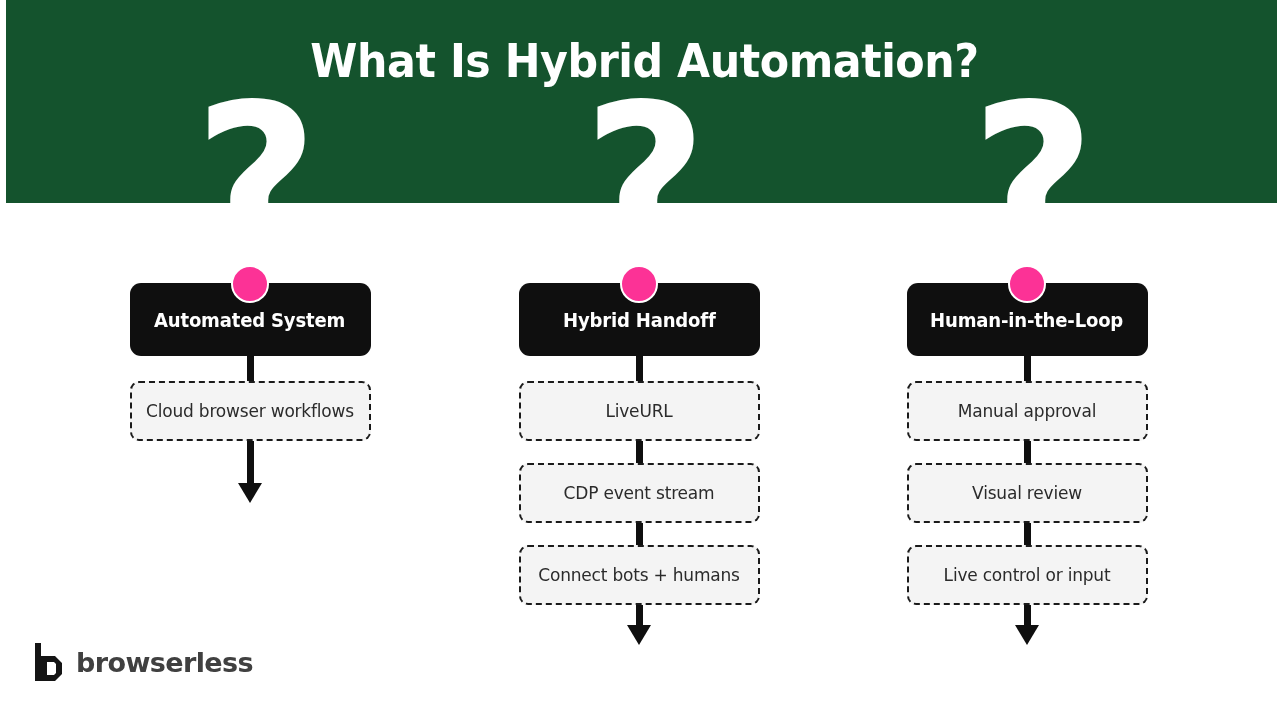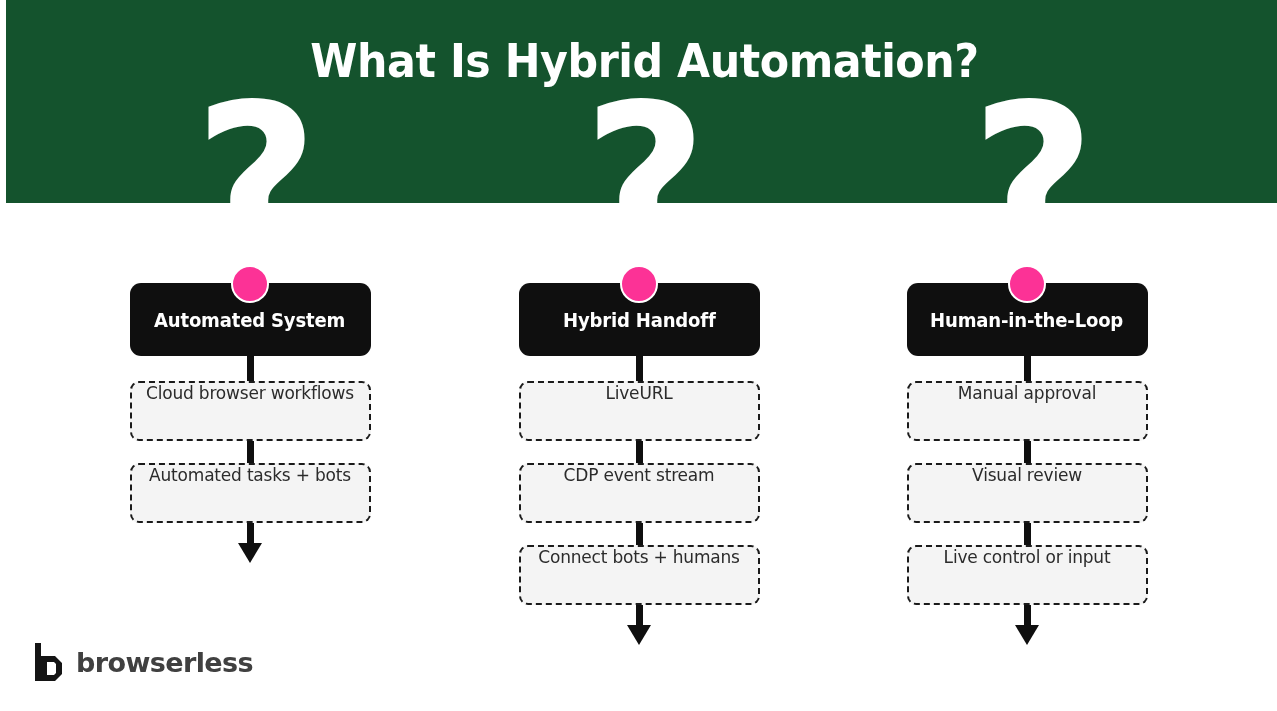--- a/index.html
+++ b/index.html
@@ -113,20 +113,21 @@
   }
   .connector.short { height:22px; }
 
   .step-box {
     width:241px;
     height:60px;
     background:#f4f4f4;
     border:2px dashed #1a1a1a;
     border-radius:9px;
     display:flex;
+    align-items:center;
     justify-content:center;
   }
   .step-label {
     color:#2b2b2b;
     font-family:"DejaVu Sans", sans-serif;
     font-size:17px;
     font-weight:400;
     letter-spacing:-0.2px;
     white-space:nowrap;
   }
@@ -188,23 +189,20 @@
       <div class="dot"></div>
       <div class="head-box">
         <span class="head-label">Automated System</span>
       </div>
     </div>
     <div class="connector"></div>
     <div class="step-box">
       <span class="step-label">Cloud browser workflows</span>
     </div>
     <div class="connector short"></div>
-    <div class="step-box">
-      <span class="step-label">Automated tasks + bots</span>
-    </div>
     <div class="arrow">
       <div class="stem"></div>
       <div class="head"></div>
     </div>
   </div>
 
   <div class="col col-3">
     <div class="head-wrap">
       <div class="dot"></div>
       <div class="head-box">

